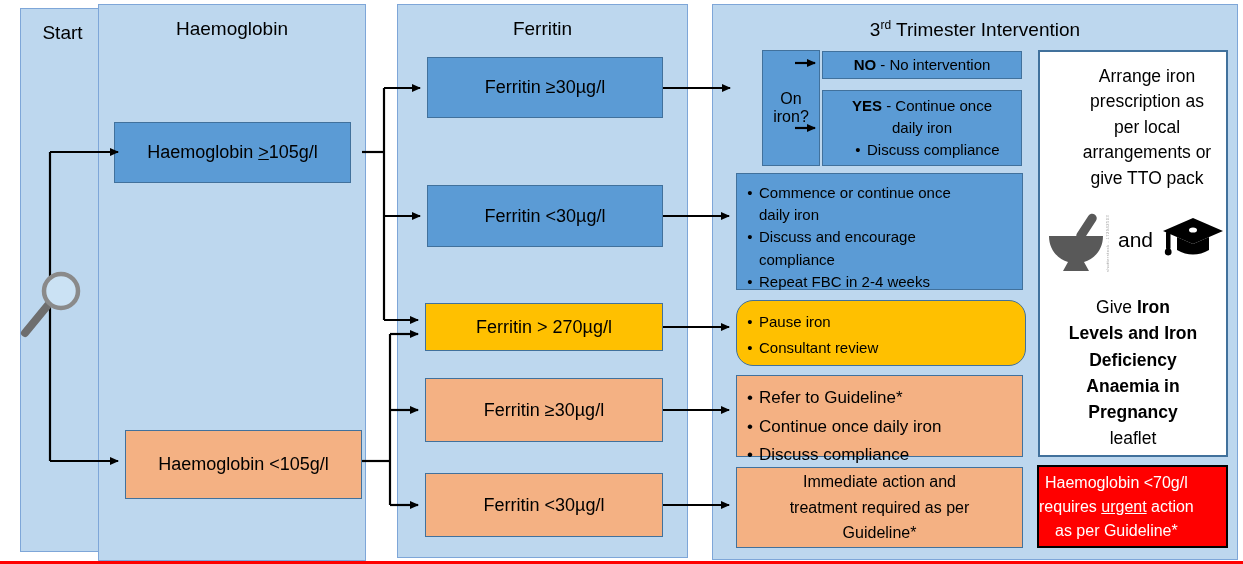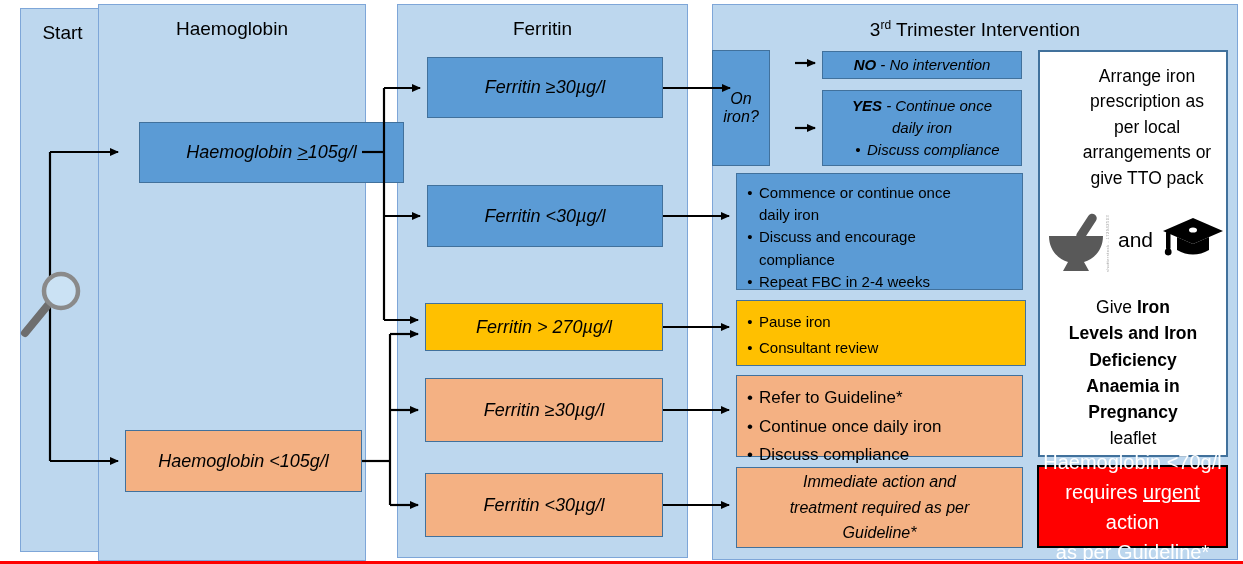--- a/index.html
+++ b/index.html
@@ -11,21 +11,21 @@
     position:absolute;background:var(--panel-bg);border:1.5px solid var(--panel-border);
     box-sizing:border-box;
   }
   .panel-title{
     position:absolute;top:13px;left:0;right:0;text-align:center;
     font-size:19px;color:#000;
   }
   .node{
     position:absolute;box-sizing:border-box;border:1.5px solid var(--box-border);
     display:flex;align-items:center;justify-content:center;text-align:center;
-    font-size:18px;line-height:1.15;font-style:italic;
+    font-size:18px;line-height:1.15;
   }
   .blue{background:var(--blue-box);}
   .orange{background:var(--orange-box);}
   .yellow{background:var(--yellow-box);}
   .pre{white-space:pre-line;}
   .u{text-decoration:underline;}
   .b{font-weight:bold;}
   .bullets{
     position:absolute;box-sizing:border-box;border:1.5px solid var(--box-border);
     font-size:15px;line-height:1.5;padding:8px 8px 2px 4px;
@@ -34,22 +34,22 @@
   .bullet-row::before{content:"\2022";flex:0 0 18px;text-align:center;}
   .bullet-row .bt{white-space:pre-line;}
   .small-node{font-size:15px;}
   svg.overlay{position:absolute;left:0;top:0;pointer-events:none;}
   .whitebox{
     position:absolute;background:var(--white-box);border:2px solid var(--box-border);
     box-sizing:border-box;text-align:center;
   }
   .redbox{
     position:absolute;background:var(--red-box);border:2.5px solid #000;
-    box-sizing:border-box;color:#fff;text-align:center;font-size:20px;line-height:1.5;
-    display:flex;align-items:center;justify-content:center;
+    box-sizing:border-box;color:#fff;text-align:center;font-size:16px;line-height:1.5;
+    display:flex;align-items:center;justify-content:flex-start;
   }
   .bottom-strip{position:absolute;left:0;right:0;bottom:0;height:3px;background:var(--red-box);}
   .icon-abs{position:absolute;}
   .watermark{
     position:absolute;writing-mode:vertical-rl;transform:rotate(180deg);
     font-size:4px;color:#9a9a9a;letter-spacing:0.5px;line-height:1;
   }
 </style>
 </head>
 <body>
@@ -65,44 +65,44 @@
   </div>
 
   <div class="panel" style="left:397px;top:4px;width:291px;height:554px;">
     <div class="panel-title">Ferritin</div>
   </div>
 
   <div class="panel" style="left:712px;top:4px;width:526px;height:556px;">
     <div class="panel-title"><span>3</span><sup style="font-size:12px;">rd</sup><span> Trimester Intervention</span></div>
   </div>
 
-  <div class="node blue" style="left:139px;top:122px;width:265px;height:61px;">
+  <div class="node blue" style="left:114px;top:122px;width:237px;height:61px;">
     <span><span>Haemoglobin </span><span class="u">&gt;</span><span>105g/l</span></span>
   </div>
-  <div class="node orange" style="left:125px;top:430px;width:237px;height:62px;">
+  <div class="node orange" style="left:125px;top:430px;width:237px;height:69px;">
     <span>Haemoglobin &lt;105g/l</span>
   </div>
 
   <div class="node blue" style="left:427px;top:57px;width:236px;height:61px;">
     <span>Ferritin ≥30µg/l</span>
   </div>
   <div class="node blue" style="left:427px;top:185px;width:236px;height:62px;">
     <span>Ferritin &lt;30µg/l</span>
   </div>
   <div class="node yellow" style="left:425px;top:303px;width:238px;height:48px;">
     <span>Ferritin &gt; 270µg/l</span>
   </div>
   <div class="node orange" style="left:425px;top:378px;width:238px;height:64px;">
     <span>Ferritin ≥30µg/l</span>
   </div>
   <div class="node orange" style="left:425px;top:473px;width:238px;height:64px;">
     <span>Ferritin &lt;30µg/l</span>
   </div>
 
-  <div class="node blue pre" style="left:712px;top:50px;width:58px;height:116px;font-size:16px;">
+  <div class="node blue pre" style="left:762px;top:50px;width:58px;height:116px;font-size:16px;">
     <span class="pre">On
 iron?</span>
   </div>
 
   <div class="node blue small-node" style="left:822px;top:51px;width:200px;height:28px;">
     <span><span class="b">NO</span><span> - No intervention</span></span>
   </div>
 
   <div class="node blue small-node" style="left:822px;top:90px;width:200px;height:76px;flex-direction:column;line-height:1.45;">
     <span class="pre"><span class="b">YES</span><span class="pre"> - Continue once
@@ -119,21 +119,21 @@
       </div>
     <div class="bullet-row">
         <span class="bt">Discuss and encourage
 compliance</span>
       </div>
     <div class="bullet-row">
         <span class="bt">Repeat FBC in 2-4 weeks</span>
       </div>
   </div>
 
-  <div class="bullets yellow" style="left:736px;top:300px;width:290px;height:66px;line-height:1.7;padding-top:8px;">
+  <div class="bullets yellow" style="left:736px;top:300px;width:290px;height:66px;line-height:1.7;padding-top:8px;border-radius:17px;">
     <div class="bullet-row">
         <span class="bt">Pause iron</span>
       </div>
     <div class="bullet-row">
         <span class="bt">Consultant review</span>
       </div>
   </div>
 
   <div class="bullets orange" style="left:736px;top:375px;width:287px;height:82px;line-height:1.68;font-size:17px;">
     <div class="bullet-row">

